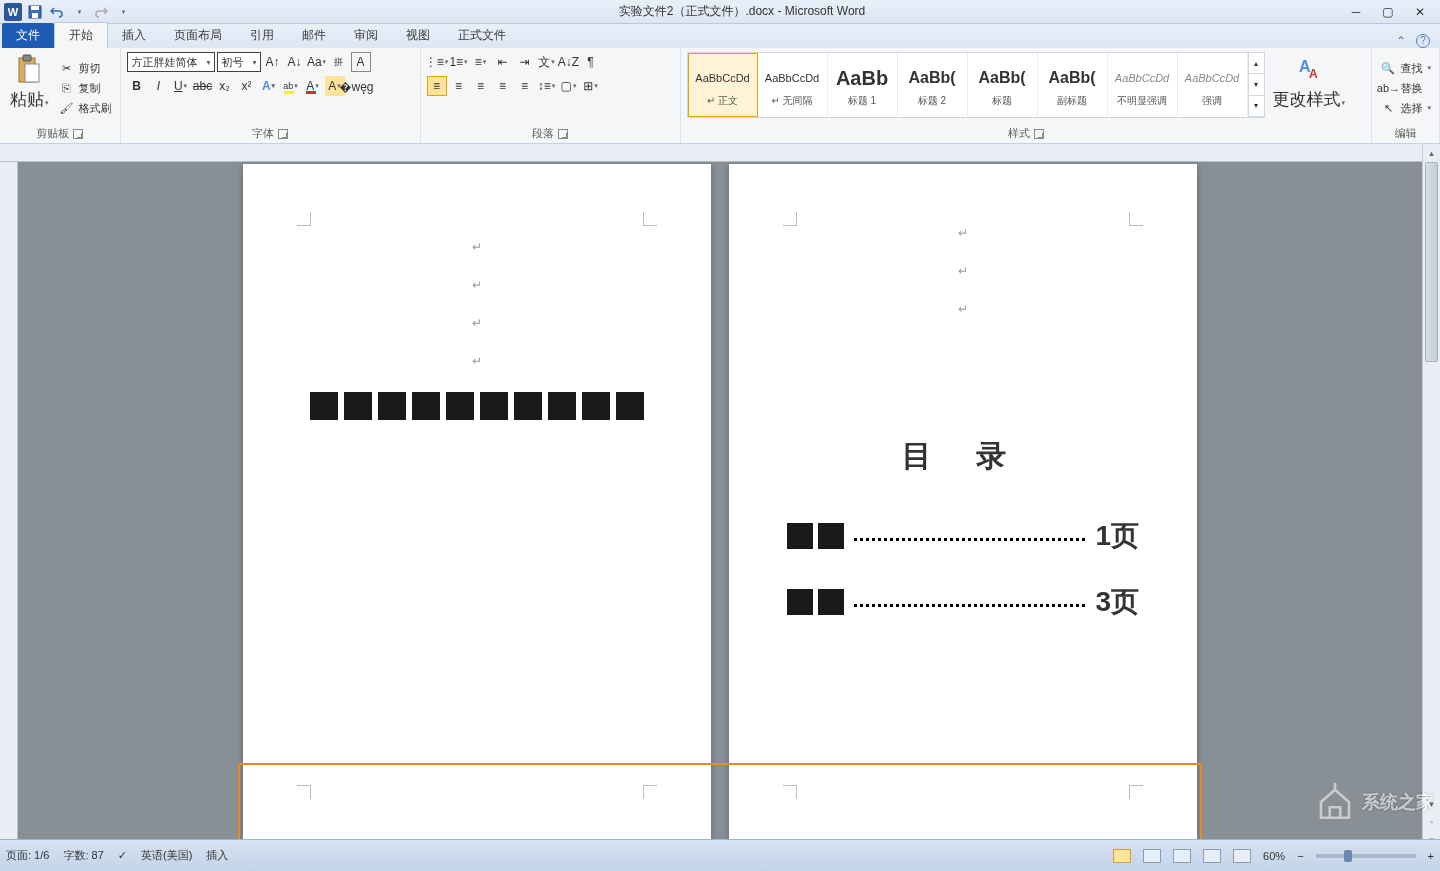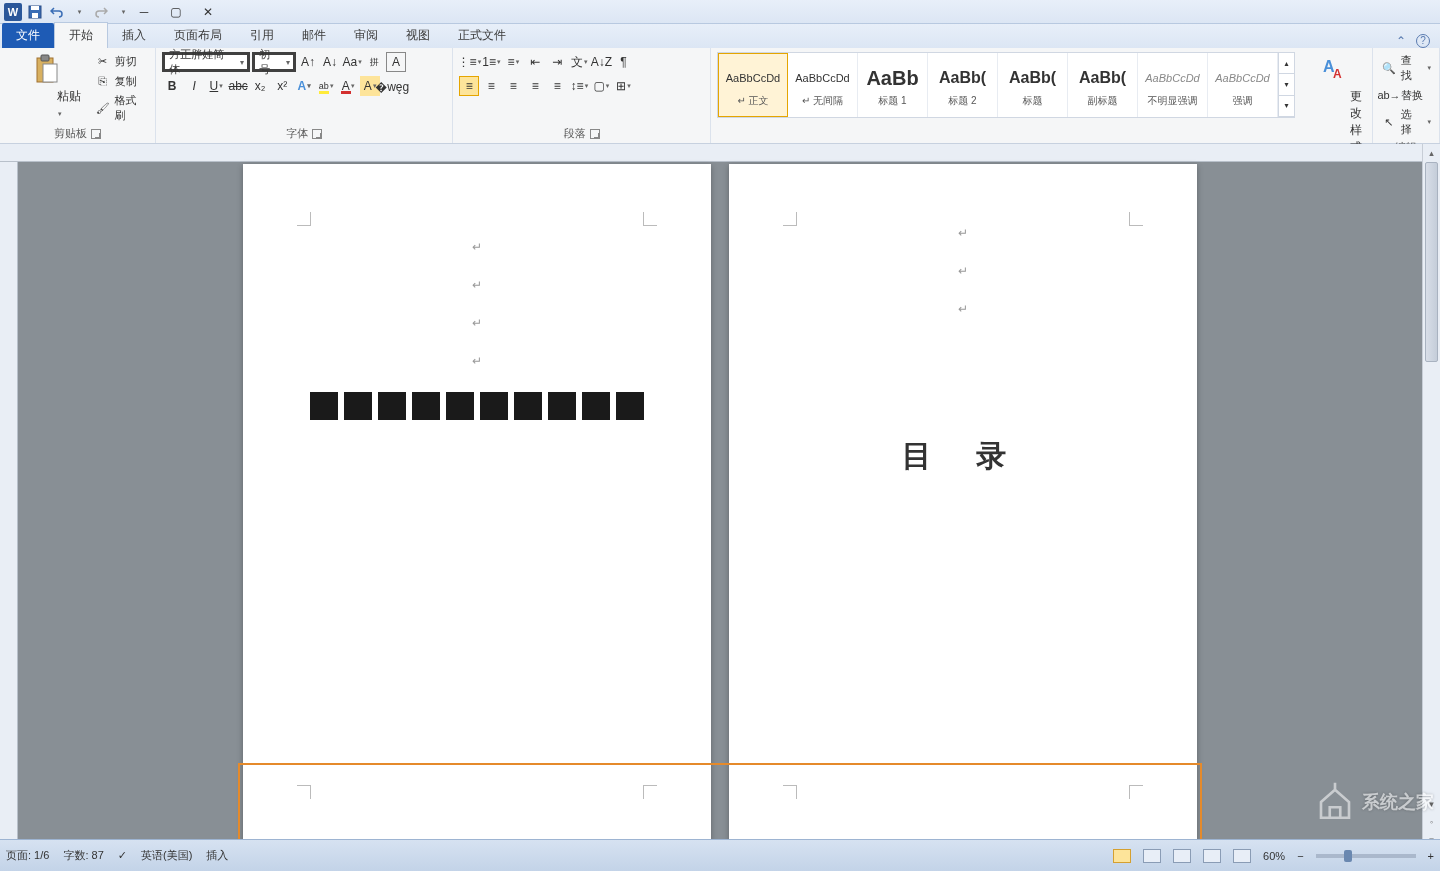--- a/index.html
+++ b/index.html
@@ -24,28 +24,28 @@
 
 .ribbon { height: 96px; background: #f5f6f7; border-bottom: 1px solid #c7d1df; display: flex; }
 .group { border-right: 1px solid #dbe2ec; padding: 4px 6px 2px; display: flex; flex-direction: column; position: relative; }
 .group-content { flex: 1; display: flex; gap: 4px; }
 .group-label { text-align: center; font-size: 11px; color: #5a5a5a; padding-top: 2px; display: flex; align-items: center; justify-content: center; gap: 4px; }
 .launcher { width: 10px; height: 10px; border: 1px solid #888; position: relative; cursor: pointer; }
 .launcher::after { content: ''; position: absolute; right: 0; bottom: 0; width: 4px; height: 4px; border-right: 1px solid #888; border-bottom: 1px solid #888; }
 
 .big-btn { display: flex; flex-direction: column; align-items: center; gap: 2px; padding: 2px 4px; cursor: pointer; }
 .big-btn-icon { width: 32px; height: 32px; display: flex; align-items: center; justify-content: center; }
-.big-btn-label { font-size: 12px; margin-left: 47px; }
+.big-btn-label { font-size: 17px; }
 
 .small-btns { display: flex; flex-direction: column; gap: 2px; justify-content: center; }
 .small-btn { display: flex; align-items: center; gap: 4px; font-size: 11px; cursor: pointer; padding: 1px 2px; }
 .small-icon { width: 16px; height: 16px; display: inline-flex; align-items: center; justify-content: center; }
 
 .font-row { display: flex; gap: 2px; align-items: center; }
-.combo { border: 3px solid #404040; background: #fff; height: 20px; font-size: 11px; padding: 0 16px 0 4px; position: relative; display: flex; align-items: center; }
+.combo { border: 1px solid #404040; background: #fff; height: 20px; font-size: 11px; padding: 0 16px 0 4px; position: relative; display: flex; align-items: center; }
 .combo::after { content: '▾'; position: absolute; right: 3px; font-size: 8px; color: #666; }
 .icon-btn { width: 20px; height: 20px; display: flex; align-items: center; justify-content: center; cursor: pointer; font-size: 12px; border: 1px solid transparent; }
 .icon-btn.active { background: #fde49a; border: 1px solid #e5a500; }
 .dd::after { content: '▾'; font-size: 7px; margin-left: 1px; color: #666; }
 
 .styles-gallery { display: flex; gap: 0; border: 1px solid #d0d7e2; background: #fff; height: 66px; }
 .style-item { width: 70px; display: flex; flex-direction: column; align-items: center; justify-content: center; border-right: 1px solid #e8ecf2; cursor: pointer; padding: 2px; }
 .style-item.active { border: 1px solid #e5a500; background: #fff3d6; }
 .style-preview { font-size: 11px; color: #333; height: 32px; display: flex; align-items: center; }
 .style-name { font-size: 10px; color: #555; }
@@ -113,20 +113,21 @@
         </svg>
       </div>
     <div class="qat-icon dd"></div>
     <div class="qat-icon">
         <svg width="14" height="14" viewBox="0 0 14 14">
           <path d="M10 3 L13 6 L10 9 M13 6 H5 A3 3 0 0 0 5 12" fill="none" stroke="#aaa" stroke-width="1.5"></path>
         </svg>
       </div>
     <div class="qat-icon dd"></div>
   </div>
+  <div class="title-text">实验文件2（正式文件）.docx - Microsoft Word</div>
   <div class="win-controls">
     <div class="win-btn">─</div>
     <div class="win-btn">▢</div>
     <div class="win-btn">✕</div>
   </div>
 </div>
 
 <div class="tabs">
   <div class="tab file">文件</div>
   <div class="tab active">开始</div>
@@ -367,20 +368,36 @@
 
     <div class="page">
       <div class="corner tl"></div>
       <div class="corner tr"></div>
       <div class="corner bl"></div>
       <div class="corner br"></div>
       <div class="para-mark" style="margin-top:10px">↵</div>
       <div class="para-mark">↵</div>
       <div class="para-mark">↵</div>
       <div class="toc-title">目 录</div>
+      <div class="toc-row">
+        <div class="toc-boxes">
+            <div class="toc-box"></div>
+            <div class="toc-box"></div>
+          </div>
+        <div class="toc-dots"></div>
+        <div class="toc-page">1页</div>
+      </div>
+      <div class="toc-row">
+        <div class="toc-boxes">
+            <div class="toc-box"></div>
+            <div class="toc-box"></div>
+          </div>
+        <div class="toc-dots"></div>
+        <div class="toc-page">3页</div>
+      </div>
     </div>
   </div>
 
   <div class="highlight-box"></div>
 
   <div class="watermark">
     <svg class="watermark-icon" viewBox="0 0 48 48">
         <path d="M8 24 L24 10 L40 24 L40 42 L8 42 Z M24 10 L24 2 M18 42 L18 30 L30 30 L30 42" fill="none" stroke="#fff" stroke-width="3"></path>
       </svg>
     <div class="watermark-text">系统之家</div>

